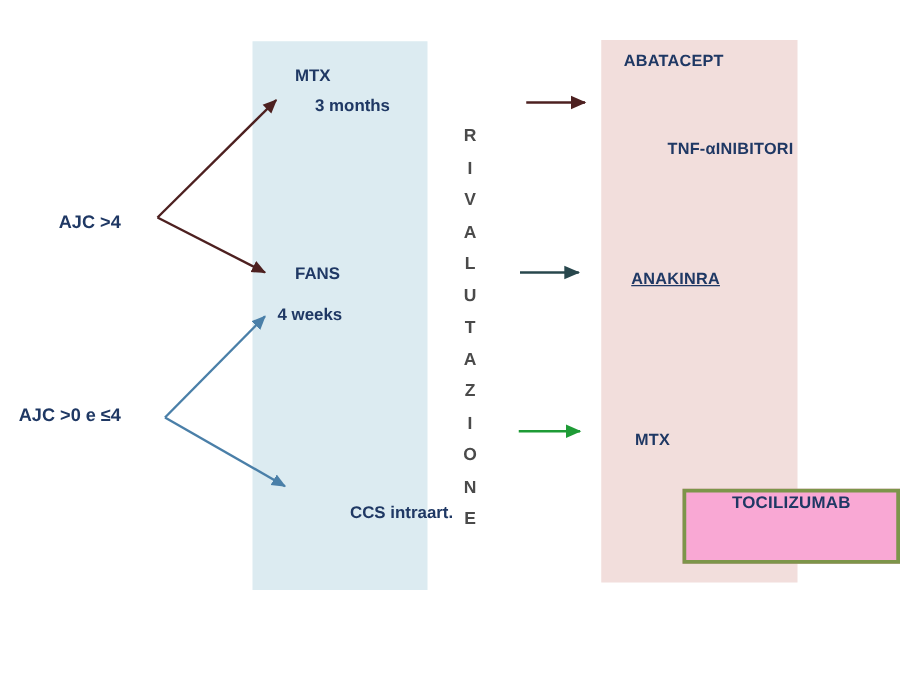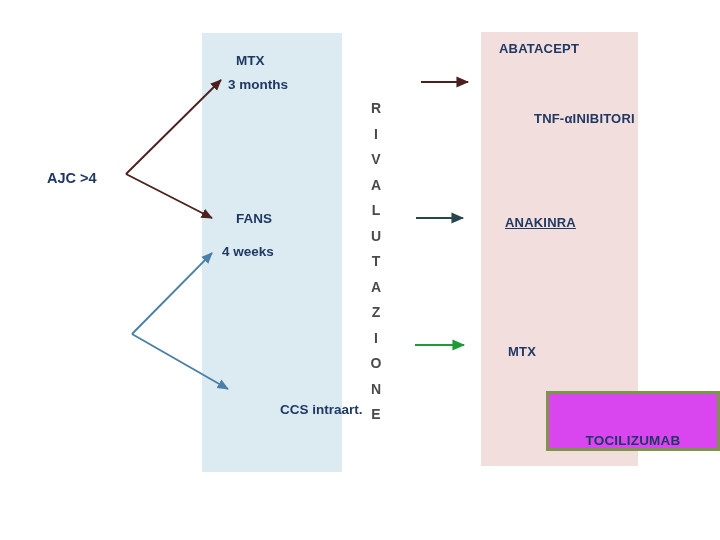--- a/index.html
+++ b/index.html
@@ -31,25 +31,25 @@
     width: 157px;
     height: 434px;
     background: #F2DEDC;
   }
   #box-tocilizumab {
     position: absolute;
     left: 546px;
     top: 391px;
     width: 174px;
     height: 60px;
-    background: #d946ef;
+    background: #f9a8d4;
     border: 3px solid #7D954A;
     box-sizing: border-box;
     display: flex;
-    align-items: flex-end;
+    align-items: flex-start;
     justify-content: center;
   }
   .node-label {
     position: absolute;
     color: #1F3864;
     font-weight: bold;
     font-size: 14.5px;
     white-space: nowrap;
     line-height: 1.35;
   }
@@ -129,23 +129,24 @@
     <line x1="132" y1="334" x2="212" y2="253" stroke="#4A7FA8" stroke-width="1.9" marker-end="url(#ah-blue)"></line>
     <line x1="132" y1="334" x2="228" y2="389" stroke="#4A7FA8" stroke-width="1.9" marker-end="url(#ah-blue)"></line>
 
     <line x1="421" y1="82" x2="468" y2="82" stroke="#4D2020" stroke-width="2.1" marker-end="url(#ah-maroon)"></line>
     <line x1="416" y1="218" x2="463" y2="218" stroke="#28474D" stroke-width="2.1" marker-end="url(#ah-teal)"></line>
     <line x1="415" y1="345" x2="464" y2="345" stroke="#1E9B36" stroke-width="2.1" marker-end="url(#ah-green)"></line>
   </svg>
 
   <div class="node-label" style="left:47px; top:169px;">AJC &gt;4</div>
 
+  <div class="node-label" style="left:15px; top:324px;">AJC &gt;0 e ≤4</div>
 
   <div class="stage-label" style="left:236px; top:51px;">MTX</div>
-  <div class="stage-label" style="left:228px; top:75px;">3 months</div>
+  <div class="stage-label" style="left:252px; top:75px;">3 months</div>
 
   <div class="stage-label" style="left:236px; top:209px;">FANS</div>
   <div class="stage-label" style="left:222px; top:242px;">4 weeks</div>
 
   <div class="stage-label" style="left:232px; top:400px;margin-left:48px;">CCS intraart.</div>
 
   <div id="vertical-word">
       <span>R</span>
       <span>I</span>
       <span>V</span>

